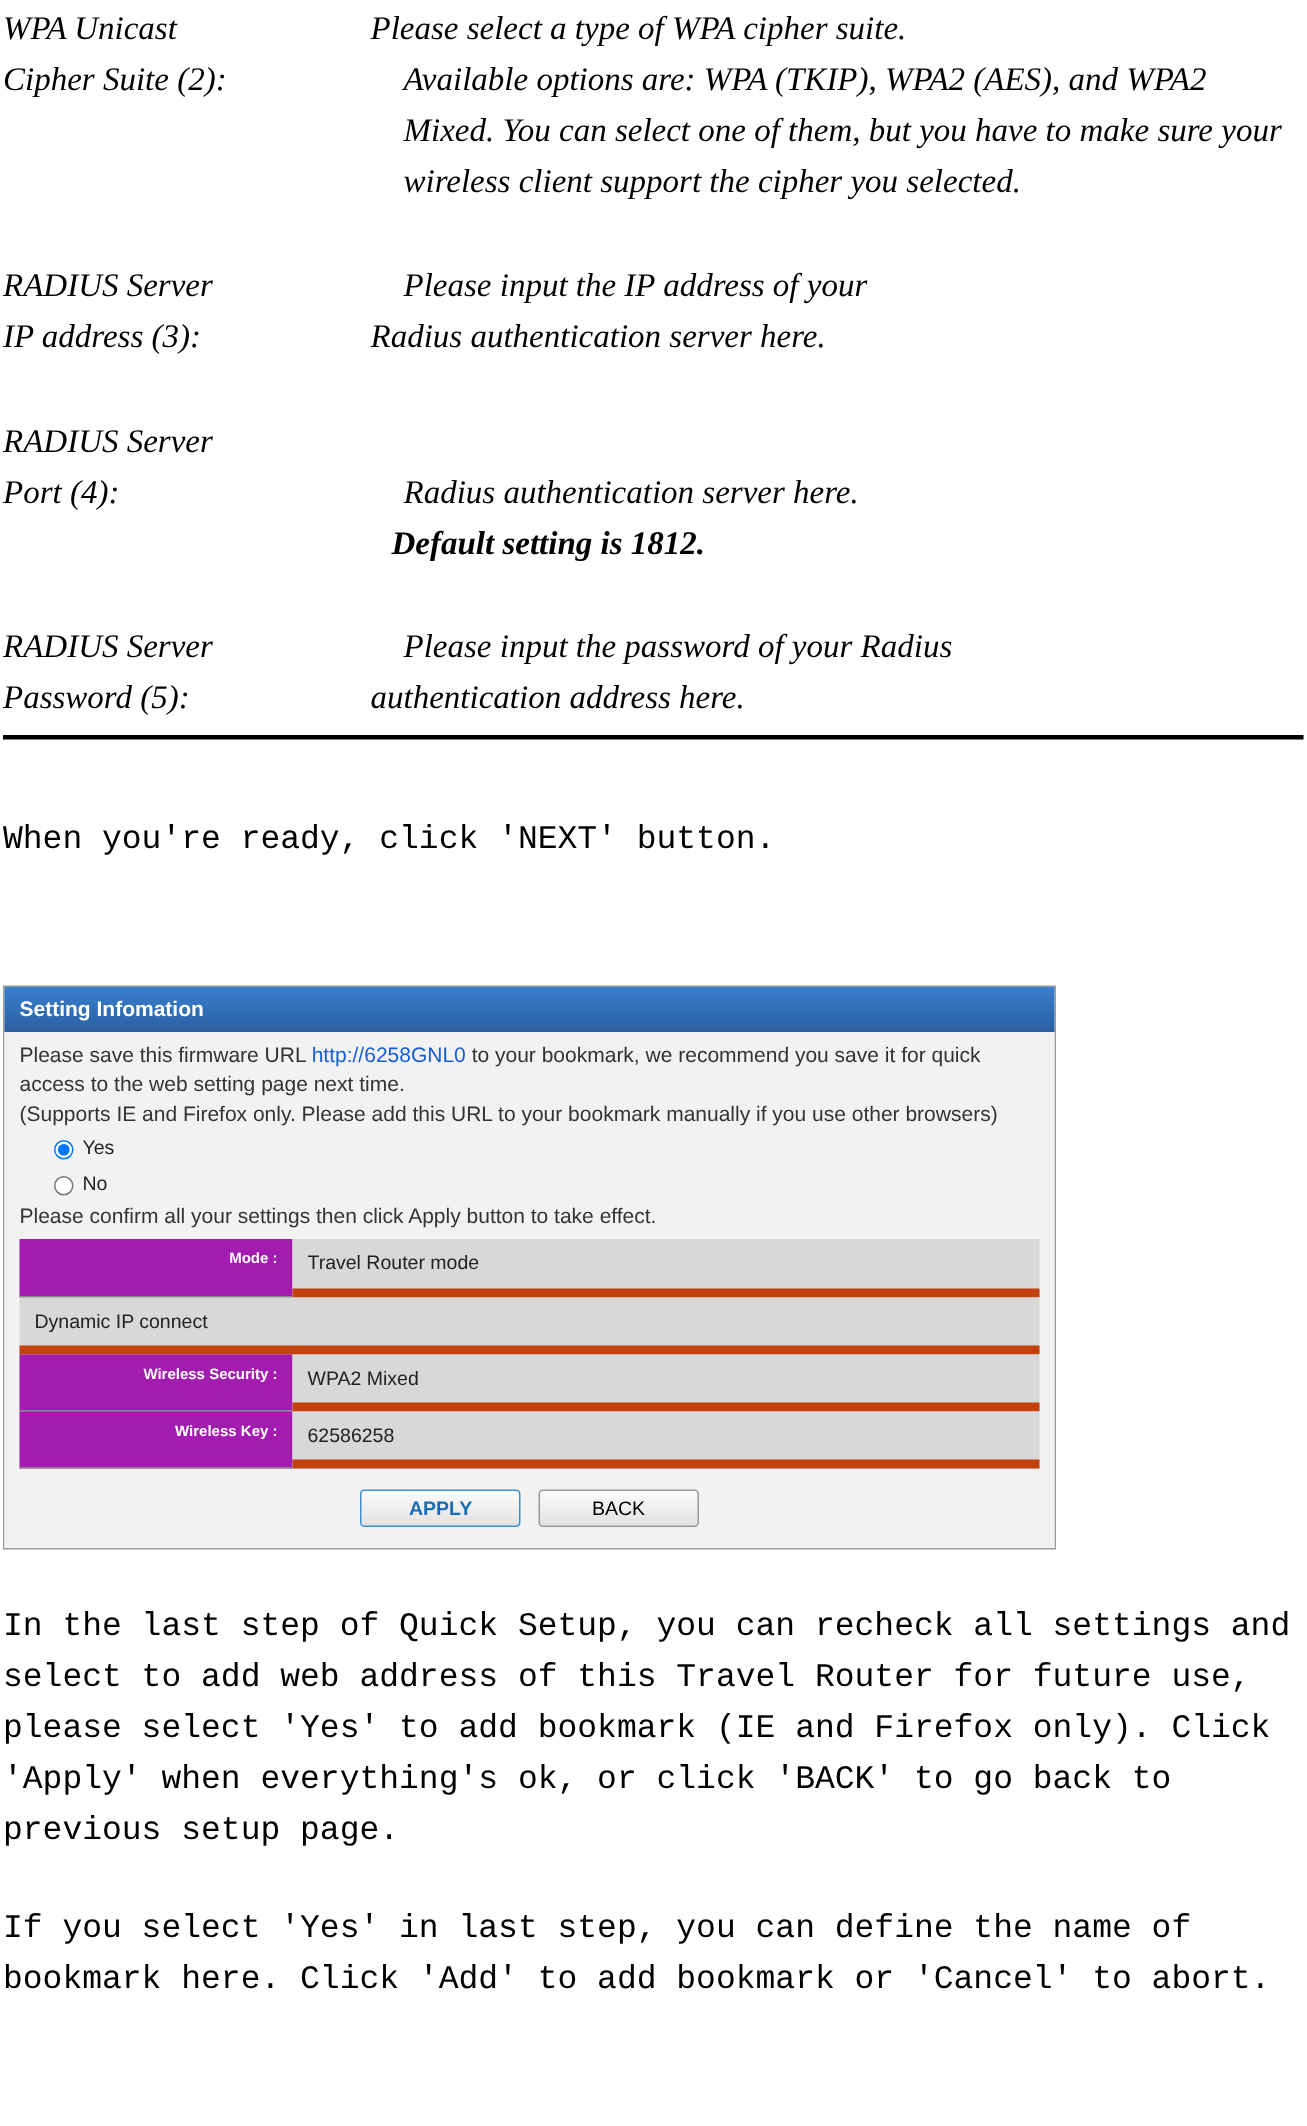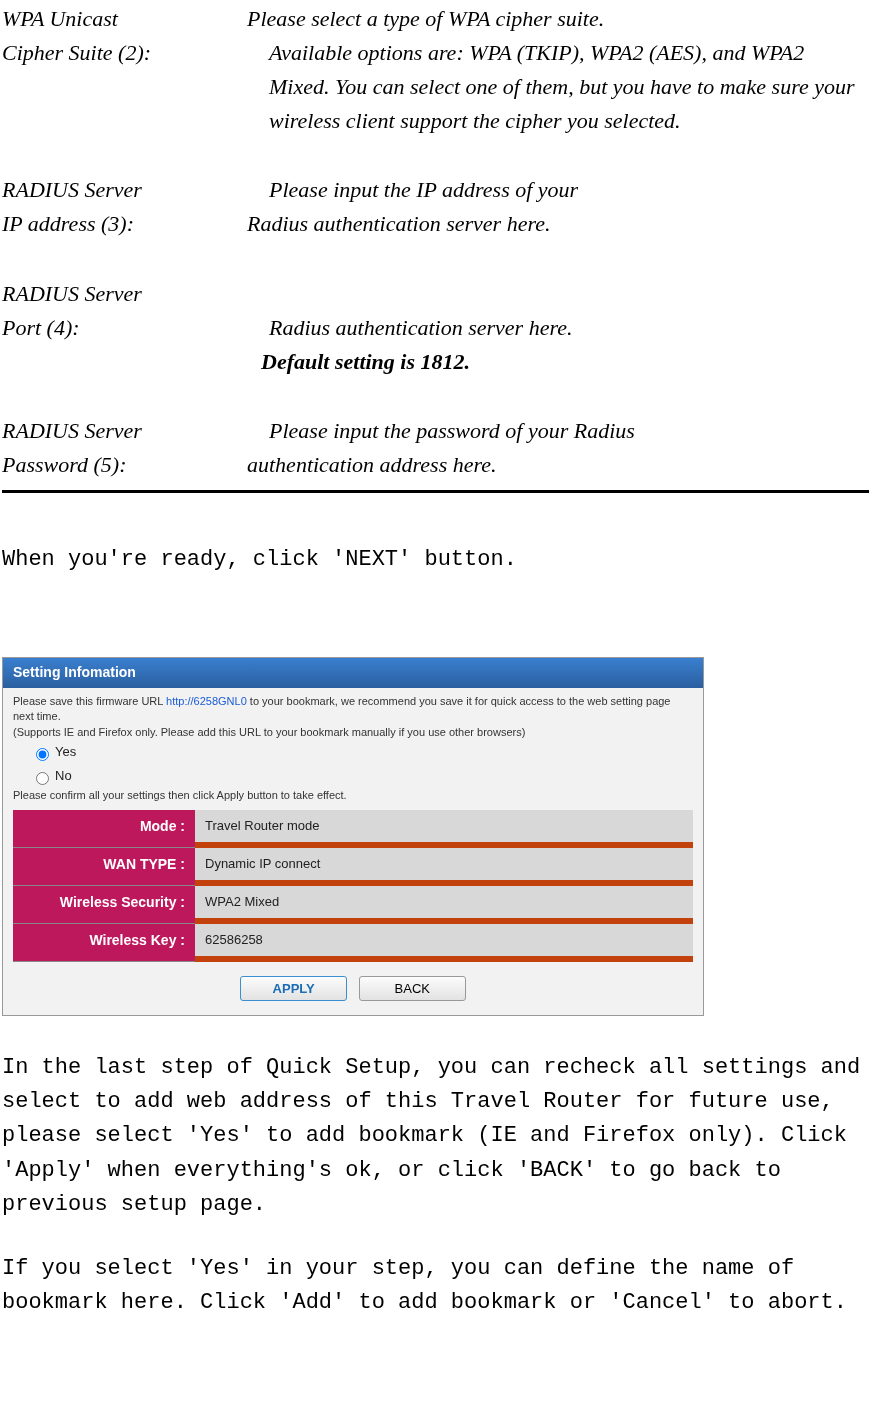--- a/index.html
+++ b/index.html
@@ -60,21 +60,21 @@
       color: #fff;
       font-weight: bold;
       padding: 4px 10px;
       font-size: 14px;
     }
     .panel-body {
       padding: 6px 10px 14px 10px;
       background: #f2f2f2;
     }
     .panel-text {
-      font-size: 11px;
+      font-size: 14px;
       line-height: 1.4;
       color: #333;
     }
     .url-link {
       color: #1a5cd6;
     }
     .radio-row {
       padding: 2px 0 2px 18px;
       font-size: 13px;
     }
@@ -83,26 +83,26 @@
       vertical-align: middle;
     }
     .settings-grid {
       margin-top: 6px;
     }
     .settings-row {
       display: flex;
     }
     .settings-label {
       width: 182px;
-      background: #be185d;
+      background: #a21caf;
       color: #fff;
       text-align: right;
       padding: 6px 10px 6px 4px;
       font-weight: bold;
-      font-size: 14px;
+      font-size: 10px;
       border-bottom: 1px solid #888;
       box-sizing: border-box;
     }
     .settings-value {
       flex: 1;
       background: #d8d8d8;
       padding: 6px 10px;
       font-size: 13px;
       border-bottom: 6px solid #c2410c;
     }
@@ -229,21 +229,20 @@
       <input type="radio" name="bm" style=""><span>No</span>
     </div>
     <div class="panel-text">Please confirm all your settings then click Apply button to take effect.</div>
 
     <div class="settings-grid">
       <div class="settings-row">
         <div class="settings-label">Mode :</div>
         <div class="settings-value">Travel Router mode</div>
       </div>
       <div class="settings-row">
-        <div class="settings-label">WAN TYPE :</div>
         <div class="settings-value">Dynamic IP connect</div>
       </div>
       <div class="settings-row">
         <div class="settings-label">Wireless Security :</div>
         <div class="settings-value">WPA2 Mixed</div>
       </div>
       <div class="settings-row">
         <div class="settings-label">Wireless Key :</div>
         <div class="settings-value">62586258</div>
       </div>
@@ -251,13 +250,13 @@
 
     <div class="button-row">
       <button class="btn btn-apply">APPLY</button>
       <button class="btn">BACK</button>
     </div>
   </div>
 </div>
 
 <p class="body-text">In the last step of Quick Setup, you can recheck all settings and select to add web address of this Travel Router for future use, please select 'Yes' to add bookmark (IE and Firefox only). Click 'Apply' when everything's ok, or click 'BACK' to go back to previous setup page.</p>
 
-<p class="body-text" style="margin-bottom:0;">If you select 'Yes' in your step, you can define the name of bookmark here. Click 'Add' to add bookmark or 'Cancel' to abort.</p>
+<p class="body-text" style="margin-bottom:0;">If you select 'Yes' in last step, you can define the name of bookmark here. Click 'Add' to add bookmark or 'Cancel' to abort.</p>
 
 </body></html>

